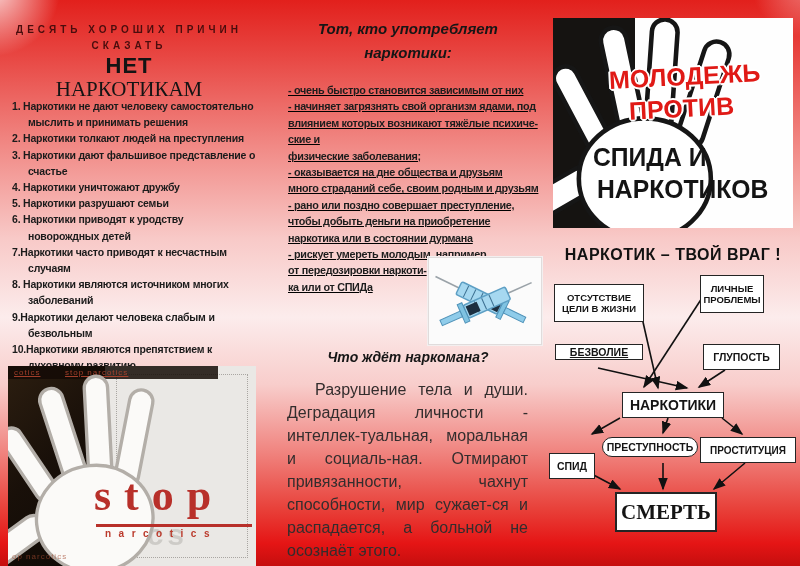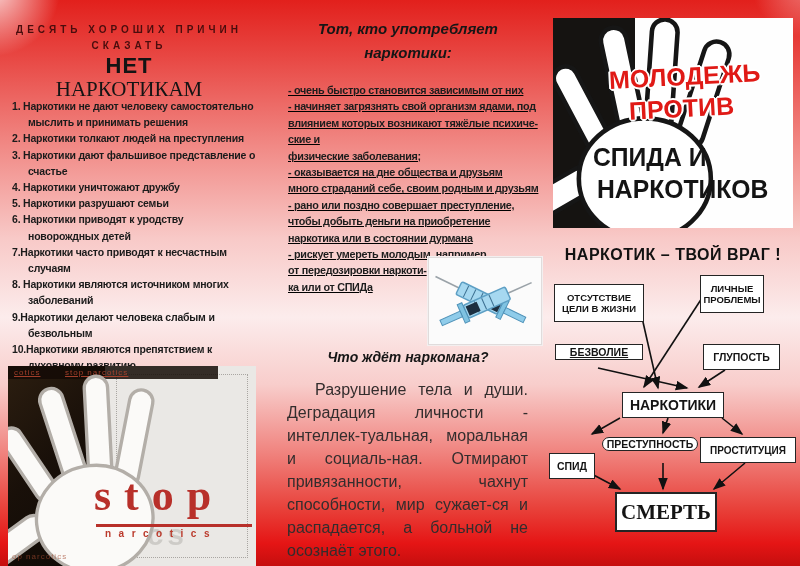--- a/index.html
+++ b/index.html
@@ -59,21 +59,21 @@
   .slogan{left:546px;top:246px;width:254px;font-size:16px;font-weight:800;color:#121212;letter-spacing:0.5px;}
   .diagram{left:540px;top:270px;width:260px;height:296px;}
   .dbox{position:absolute;background:#fff;border:1.5px solid #242424;color:#141414;display:flex;align-items:center;justify-content:center;text-align:center;font-weight:700;box-sizing:border-box;}
   .cause{font-size:9.5px;line-height:11.5px;}
   .bA{left:14px;top:14px;width:90px;height:38px;}
   .bB{left:160px;top:5px;width:64px;height:38px;}
   .bC{left:15px;top:74px;width:88px;height:16px;font-size:10.5px;text-decoration:underline;}
   .bD{left:163px;top:74px;width:77px;height:26px;font-size:10.5px;}
   .bCenter{left:82px;top:122px;width:102px;height:26px;font-size:14px;}
   .bE1{left:9px;top:183px;width:46px;height:26px;font-size:10.5px;}
-  .bE2{left:62px;top:167px;width:96px;height:14px;font-size:10.5px;border-radius:10px;}
+  .bE2{left:62px;top:167px;width:96px;height:20px;font-size:10.5px;border-radius:10px;}
   .bE3{left:160px;top:167px;width:96px;height:26px;font-size:10px;}
   .bFinal{left:75px;top:222px;width:102px;height:40px;font-family:"Liberation Serif",serif;font-size:21px;border-width:2px;}
   .arrows{position:absolute;left:0;top:0;}
 </style>
 </head>
 <body>
 
 <div class="page">
 
   <div class="abs ctr kicker">ДЕСЯТЬ ХОРОШИХ ПРИЧИН</div>

